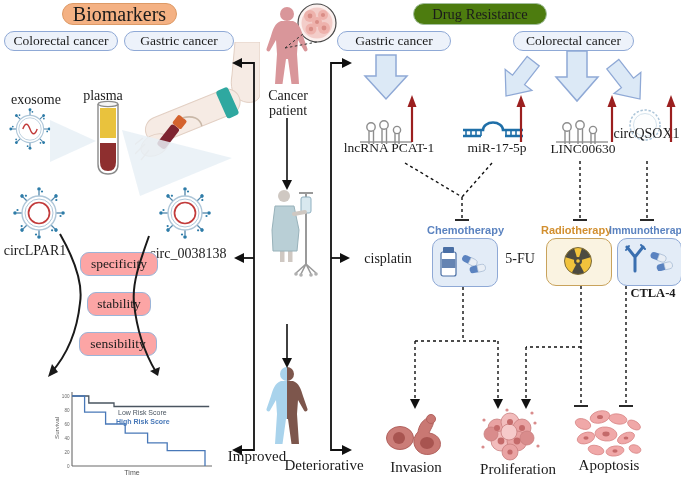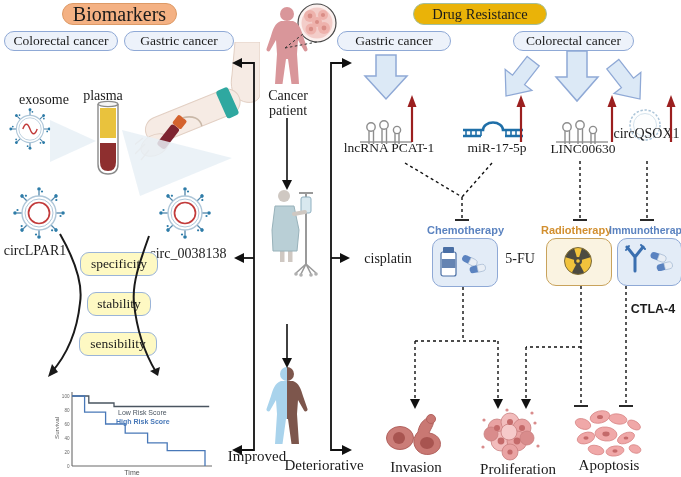--- a/index.html
+++ b/index.html
@@ -4,29 +4,29 @@
 <style>
   html,body{margin:0;padding:0;background:#fff;}
   #canvas{position:relative;width:681px;height:477px;background:#ffffff;overflow:hidden;
           font-family:"Liberation Serif",serif;color:#1b1b1b;}
   .abs{position:absolute;}
   .lbl{position:absolute;text-align:center;line-height:1.08;font-size:14px;color:#1b1b1b;}
   .pill{position:absolute;display:flex;align-items:center;justify-content:center;
         border-radius:12px;font-size:13.5px;}
   .pill.blue{background:#edf2fa;border:1.5px solid #8fa9d6;text-align:right;}
   .pill.orange{background:#f4b183;border:1px solid #dd9a66;font-size:20px;}
-  .pill.green{background:#eab308;border:1px solid #a3bf9e;font-size:14.5px;}
+  .pill.green{background:#4d7c0f;border:1px solid #a3bf9e;font-size:14.5px;}
   .tbox{position:absolute;border-radius:10px;}
   .tbox.blue{background:#e3ecf7;border:1.5px solid #8fa9d6;}
   .tbox.tan{background:#faf3e1;border:1.5px solid #c9a35c;}
   .therapy-lbl{position:absolute;text-align:left;font-family:"Liberation Sans",sans-serif;
                font-weight:bold;font-size:11px;}
-  .funnel-box{position:absolute;background:#fef9c3;border:1.5px solid #9ab4d8;border-radius:9px;
+  .funnel-box{position:absolute;background:#fca5a5;border:1.5px solid #9ab4d8;border-radius:9px;
               display:flex;align-items:center;justify-content:center;font-size:13.5px;}
-  .sans{font-family:Liberation Sans, sans-serif;margin-top:16px;}
+  .sans{font-family:Liberation Serif, serif;}
   svg{display:block;}
 </style>
 </head>
 <body>
 
 <div id="canvas">
 
   <svg width="0" height="0" style="position:absolute" aria-hidden="true">
     <defs>
       <g id="person-sym" stroke="none">
@@ -63,21 +63,21 @@
   </svg>
 
   <div class="pill orange" style="left:62px;top:3px;width:113px;height:20px">Biomarkers</div>
   <div class="pill green" style="left:413px;top:3px;width:132px;height:20px">Drug Resistance</div>
 
   <div class="pill blue" style="left:4px;top:31px;width:112px;height:18px">Colorectal cancer</div>
   <div class="pill blue" style="left:124px;top:31px;width:108px;height:18px">Gastric cancer</div>
   <div class="pill blue" style="left:337px;top:31px;width:112px;height:18px">Gastric cancer</div>
   <div class="pill blue" style="left:513px;top:31px;width:119px;height:18px">Colorectal cancer</div>
 
-  <div class="lbl" style="left:16px;top:92px;width:56px">exosome</div>
+  <div class="lbl" style="left:8px;top:92px;width:56px">exosome</div>
   <div class="lbl" style="left:83px;top:88px;width:40px">plasma</div>
 
   <svg class="abs" style="left:8px;top:108px" width="44" height="42">
     <g transform="translate(22,21) scale(0.8)">
       <g>
           <use href="#spike-sym"></use>
           <use href="#spike-sym" transform="rotate(45)"></use>
           <use href="#spike-sym" transform="rotate(90)"></use>
           <use href="#spike-sym" transform="rotate(135)"></use>
           <use href="#spike-sym" transform="rotate(180)"></use>

